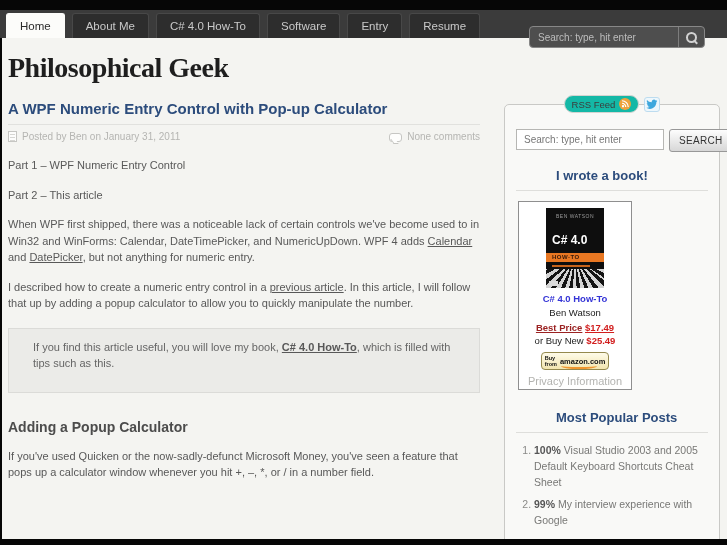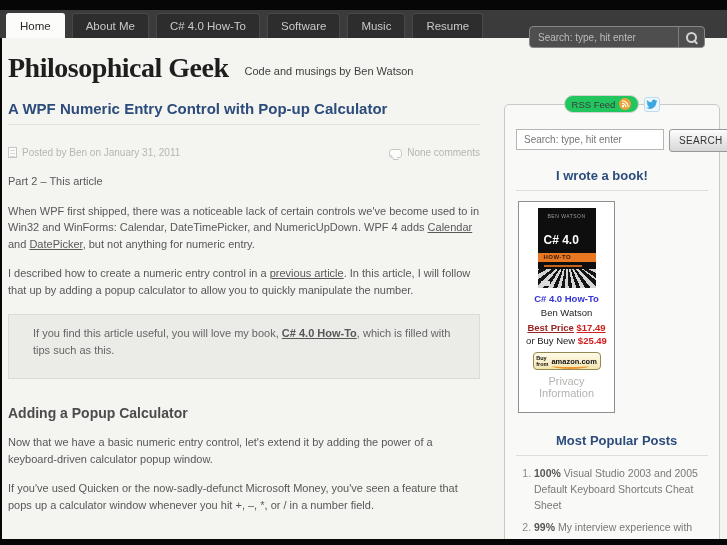--- a/index.html
+++ b/index.html
@@ -40,62 +40,62 @@
   .masthead { padding: 14px 0 10px 8px; display: flex; align-items: center; }
   .site-title { font-family: "Liberation Serif", "DejaVu Serif", serif; font-size: 28px; font-weight: bold; color: #1e1e1e; letter-spacing: -0.5px; }
   .tagline { font-size: 11px; color: #3e3e3e; margin-left: 16px; padding-top: 6px; }
   
   .main { display: flex; padding-left: 8px; align-items: flex-start; }
   .content { width: 472px; }
   .sidebar { width: 216px; margin-left: 24px; position: relative; }
   
   .post-title { font-size: 15px; font-weight: bold; color: #2c4c7c; padding: 6px 0 7px; border-bottom: 1px solid #e1e1de; }
   .byline { display: flex; justify-content: space-between; align-items: center; padding: 6px 0 2px; color: #b5b5b2; font-size: 10px; }
-  .byline-left, .byline-right { display: flex; align-items: flex-end; gap: 5px; margin-top: 16px; }
+  .byline-left, .byline-right { display: flex; align-items: flex-end; gap: 5px; }
   .doc-icon { width: 9px; height: 11px; border: 1px solid #c6c6c3; background: #fdfdfc; position: relative; display: inline-block; }
   .doc-icon::after { content:''; position: absolute; left: 1px; right: 1px; top: 2px; height: 1px; background: #d6d6d3; box-shadow: 0 3px 0 #d6d6d3, 0 6px 0 #d6d6d3; }
   .bubble-icon { width: 13px; height: 9px; border: 1px solid #c6c6c3; border-radius: 3px; position: relative; display: inline-block; background: #fdfdfc; }
   .bubble-icon::after { content:''; position: absolute; left: 2px; bottom: -3px; width: 4px; height: 4px; background: #fdfdfc; border-left: 1px solid #c6c6c3; border-bottom: 1px solid #c6c6c3; transform: skewX(35deg); }
   .content p { font-size: 11px; line-height: 1.5; color: #585858; margin: 13px 0; }
   .content a { color: #585858; text-decoration: underline; cursor: pointer; }
   .note-box {
     background: #ebebe8; border: 1px solid #dbdbd8; padding: 10px 24px 20px;
     margin: 16px 0 8px; font-size: 11px; line-height: 1.5; color: #666;
   }
   .note-box a { font-weight: bold; }
   .content h2 { font-size: 14px; font-weight: bold; color: #4c4c4c; margin: 26px 0 0; }
   
   .side-box {
     border: 1px solid #c9c9c6; background: #f9f9f7; border-radius: 5px;
     padding: 16px 11px 10px; margin-top: 10px; position: relative; min-height: 520px;
   }
   .feed-row { position: absolute; top: -10px; left: 0; right: 0; display: flex; justify-content: center; gap: 5px; align-items: center; }
   .rss-pill {
-    display: flex; align-items: center; gap: 4px; background: #22c55e;
+    display: flex; align-items: center; gap: 4px; background: #14b8a6;
     border: 1px solid #d4d4d1; border-radius: 9px; padding: 2px 7px;
     font-size: 9.5px; color: #3c3c3c; cursor: pointer;
   }
   .tw-badge { width: 16px; height: 15px; background: #eef7fc; border: 1px solid #bddcef; border-radius: 3px; display: flex; align-items: center; justify-content: center; cursor: pointer; }
   .side-search { display: flex; gap: 5px; margin: 8px 0 16px; }
   .side-search input {
     flex: 1; height: 21px; border: 1px solid #b6b6b3; background: #fff;
     font-size: 10px; padding: 0 7px; color: #555; outline: none; font-family: inherit;
   }
   .side-search input::placeholder { color: #777; }
   .search-btn {
     height: 23px; padding: 0 9px; font-size: 10px; color: #333; cursor: pointer;
     background: linear-gradient(#fdfdfd, #d7d7d7); border: 1px solid #989898;
     border-radius: 3px; font-family: inherit; letter-spacing: 0.3px;
   }
   .side-heading { font-size: 13px; font-weight: bold; color: #2c4c7c; margin: 4px 0 7px; padding-left: 40px; }
   .side-rule { border-top: 1px solid #dededb; margin-bottom: 10px; }
   
   .book-widget {
-    width: 97px; background: #fff; border: 1px solid #8f8f8f;
-    padding: 6px 5px 13px; margin: 9px 0 20px 2px; text-align: center;
+    width: 114px; background: #fff; border: 1px solid #8f8f8f;
+    padding: 6px 5px 2px; margin: 9px 0 20px 2px; text-align: center;
   }
   .cover { width: 58px; height: 80px; margin: 0 auto 5px; background: #0e0e0e; position: relative; overflow: hidden; cursor: pointer; }
   .cover-author { font-size: 5px; color: #9a9a9a; padding-top: 5px; letter-spacing: 0.5px; }
   .cover-title { color: #fff; font-weight: bold; font-size: 12px; text-align: left; padding-left: 6px; margin-top: 14px; }
   .cover-band { position: absolute; left: 0; right: 0; top: 45px; height: 9px; background: #e87722; color: #33180a; font-size: 6px; font-weight: bold; line-height: 9px; text-align: left; padding-left: 6px; letter-spacing: 0.5px; }
   .cover-subline { position: absolute; top: 57px; left: 6px; width: 38px; height: 2px; background: #c5631c; }
   .cover-rays { position: absolute; bottom: 0; left: 0; right: 0; height: 19px;
     background: repeating-conic-gradient(from 128deg at 50% -60%, #141414 0deg 7deg, #d4d4d4 7deg 14deg); }
   .cover-pub { position: absolute; bottom: 2px; left: 3px; width: 9px; height: 5px; background: #dcdcdc; }
   .book-link { display: block; color: #3434d6; font-size: 9.5px; font-weight: bold; text-decoration: none; margin: 2px 0 3px; cursor: pointer; }
@@ -130,63 +130,62 @@
 <div class="bottom-bar"></div>
 
 <div class="top-strip"></div>
 
 <div class="navbar">
   <div class="tabs">
     <div class="tab active">Home</div>
     <div class="tab">About Me</div>
     <div class="tab">C# 4.0 How-To</div>
     <div class="tab">Software</div>
-    <div class="tab">Music</div>
+    <div class="tab">Entry</div>
     <div class="tab">Resume</div>
   </div>
   <div class="hdr-search">
     <input type="text" placeholder="Search: type, hit enter" style="">
     <div class="divider"></div>
     <div class="mag-btn">
       <span class="mag"></span>
     </div>
   </div>
 </div>
 
 <div class="masthead">
   <span class="site-title">Philosophical Geek</span>
-  <span class="tagline">Code and musings by Ben Watson</span>
 </div>
 
 <div class="main">
 
   <div class="content">
     <div class="post-title">A WPF Numeric Entry Control with Pop-up Calculator</div>
     <div class="byline">
       <span class="byline-left">
         <span class="doc-icon"></span>
         <span>Posted by Ben on January 31, 2011</span>
       </span>
       <span class="byline-right">
         <span class="bubble-icon"></span>
         <span>None comments</span>
       </span>
     </div>
 
+    <p>Part 1 – WPF Numeric Entry Control</p>
     <p>Part 2 – This article</p>
 
     <p><span>When WPF first shipped, there was a noticeable lack of certain controls we've become used to in Win32 and WinForms: Calendar, DateTimePicker, and NumericUpDown. WPF 4 adds </span><a>Calendar</a><span> and </span><a>DatePicker</a><span>, but not anything for numeric entry.</span></p>
 
     <p><span>I described how to create a numeric entry control in a </span><a>previous article</a><span>. In this article, I will follow that up by adding a popup calculator to allow you to quickly manipulate the number.</span></p>
 
     <div class="note-box"><span>If you find this article useful, you will love my book, </span><a>C# 4.0 How-To</a><span>, which is filled with tips such as this.</span></div>
 
     <h2>Adding a Popup Calculator</h2>
 
-    <p>Now that we have a basic numeric entry control, let's extend it by adding the power of a keyboard-driven calculator popup window.</p>
     <p>If you've used Quicken or the now-sadly-defunct Microsoft Money, you've seen a feature that pops up a calculator window whenever you hit +, –, *, or / in a number field.</p>
 
   </div>
 
   <div class="sidebar">
     <div class="side-box">
       <div class="feed-row">
         <span class="rss-pill">
           <span>RSS Feed</span>
           <svg width="12" height="12" viewBox="0 0 24 24">

